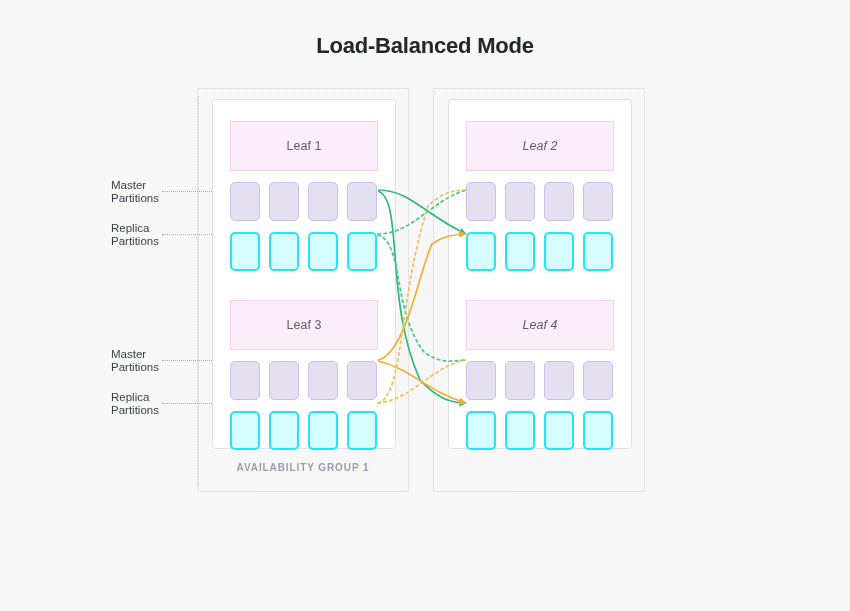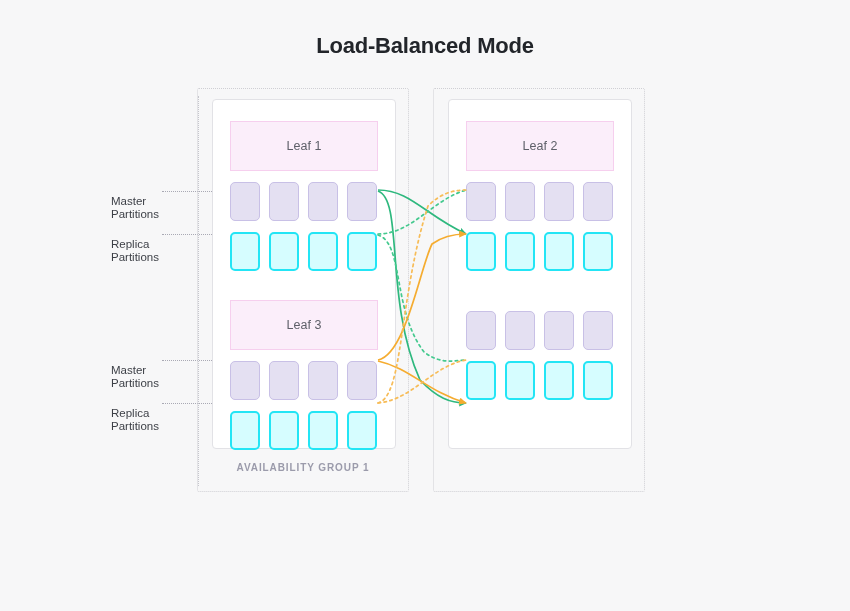--- a/index.html
+++ b/index.html
@@ -37,21 +37,21 @@
   .ag {
     position: absolute;
     top: 88px;
     width: 212px;
     height: 404px;
     border: 1px dotted #cfcfd4;
     border-radius: 2px;
     box-sizing: border-box;
   }
   #ag1 { left: 197px; }
-  #ag2 { left: 433px; }
+  #ag2 { left: 433px; font-style: italic; }
 
   .ag-caption {
     position: absolute;
     left: 0;
     bottom: 18px;
     width: 100%;
     text-align: center;
     font-size: 10px;
     font-weight: bold;
     letter-spacing: 0.9px;
@@ -111,21 +111,20 @@
   }
 
   
   .side-label {
     position: absolute;
     text-align: left;
     font-size: 11.5px;
     line-height: 13px;
     color: #3c3f46;
     width: 90px;
-    margin-top: 16px;
   }
   .side-label span { display: block; }
 
   #lbl-m1 { left: 111px; top: 179px; }
   #lbl-r1 { left: 111px; top: 222px; }
   #lbl-m2 { left: 111px; top: 348px; }
   #lbl-r2 { left: 111px; top: 391px; }
 
   
   .leader {
@@ -239,20 +238,21 @@
         </div>
         <div class="prow">
           <div class="pbox replica"></div>
           <div class="pbox replica"></div>
           <div class="pbox replica"></div>
           <div class="pbox replica"></div>
         </div>
       </div>
 
       <div class="leaf-block leaf-bottom">
+        <div class="leaf-box">Leaf 4</div>
         <div class="prow">
           <div class="pbox master"></div>
           <div class="pbox master"></div>
           <div class="pbox master"></div>
           <div class="pbox master"></div>
         </div>
         <div class="prow">
           <div class="pbox replica"></div>
           <div class="pbox replica"></div>
           <div class="pbox replica"></div>

